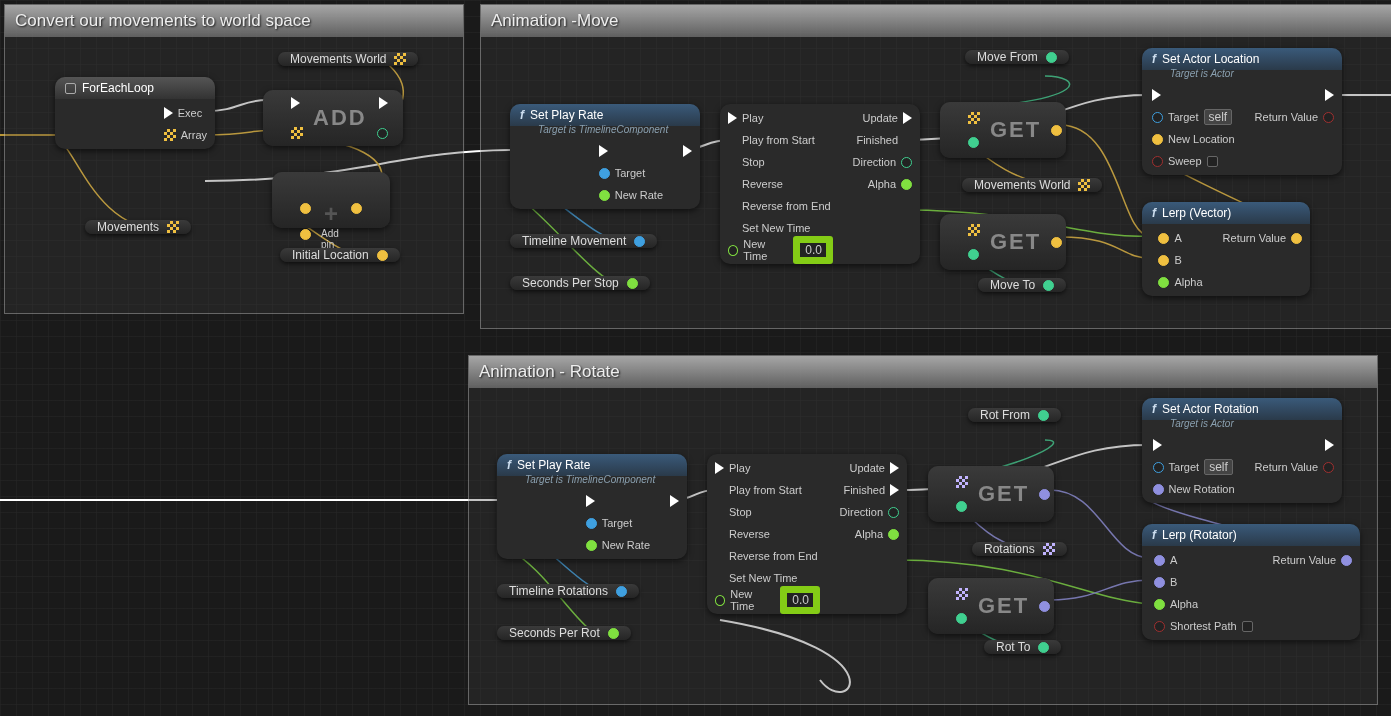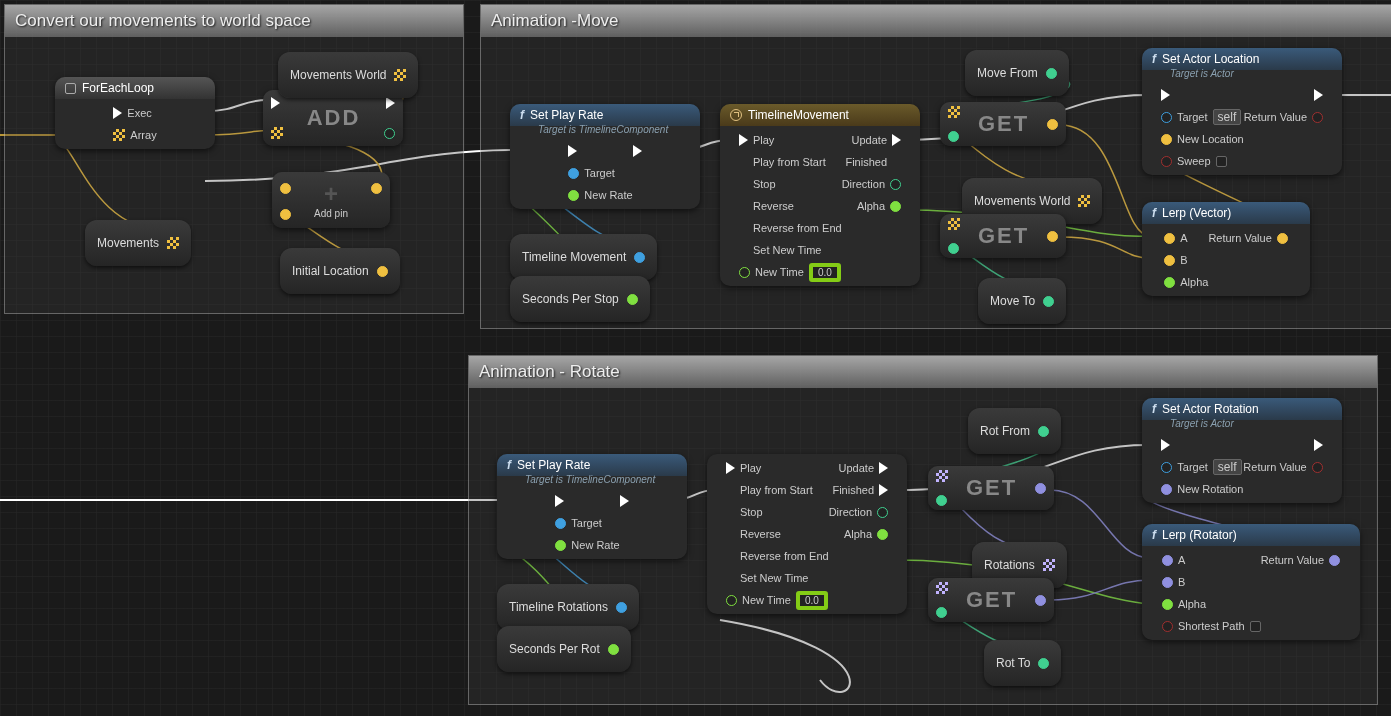--- a/index.html
+++ b/index.html
@@ -5,42 +5,42 @@
 *{margin:0;padding:0;box-sizing:border-box;font-family:'Segoe UI',Arial,sans-serif}
 body{background:#1a1a1a;background-image:linear-gradient(rgba(40,40,40,.5) 1px,transparent 1px),linear-gradient(90deg,rgba(40,40,40,.5) 1px,transparent 1px);background-size:16px 16px;width:1391px;height:716px;position:relative;overflow:hidden;color:#ccc;font-size:12px}
 .comment{position:absolute;border:1px solid rgba(255,255,255,.3);background:rgba(60,60,60,.3)}
 .comment-title{background:linear-gradient(180deg,rgba(180,180,180,.9),rgba(120,120,120,.7));padding:6px 10px;font-size:17px;font-weight:400;color:#eee;text-shadow:1px 1px 2px rgba(0,0,0,.8)}
 .node{position:absolute;background:#2a2a2a;border-radius:10px;box-shadow:0 2px 6px rgba(0,0,0,.6);overflow:hidden}
 .node-head{padding:4px 10px;font-size:12px;color:#fff;display:flex;align-items:center;gap:6px}
 .node-sub{font-size:10px;color:#8aa0b0;font-style:italic;padding:0 10px 2px 28px;margin-top:-2px}
 .fn .node-head{background:linear-gradient(180deg,#3a5a7a,#2a3a4a)}
 .tl .node-head{background:linear-gradient(180deg,#6a5a2a,#4a3a1a)}
 .mc .node-head{background:linear-gradient(180deg,#555,#333)}
-.node-body{padding:6px 8px;display:flex;justify-content:center;}
+.node-body{padding:6px 8px;display:flex;justify-content:flex-end;gap:20px}
 .col{display:flex;flex-direction:column;gap:6px}
 .col.r{align-items:flex-end}
 .pin{display:flex;align-items:center;gap:5px;height:16px}
 .pin.r{flex-direction:row-reverse}
 .p{width:11px;height:11px;border-radius:50%;border:1px solid;background:#222}
 .p.filled{background:currentColor}
 .exec{width:0;height:0;border-top:6px solid transparent;border-bottom:6px solid transparent;border-left:9px solid #fff}
 .exec.hollow{border-left-color:transparent;filter:drop-shadow(1px 0 0 #fff) drop-shadow(-1px 0 0 #fff) drop-shadow(0 1px 0 #fff) drop-shadow(0 -1px 0 #fff)}
 .c-obj{color:#3fa0e0}
 .c-vec{color:#f0c040}
 .c-int{color:#40d090}
 .c-float{color:#80e040}
 .c-bool{color:#a03030}
 .c-rot{color:#9090e0}
 .txt{color:#ccc;font-size:11px}
 .self{background:#444;border:1px solid #666;border-radius:2px;padding:0 4px;font-size:12px;color:#ccc}
-.numbox{background:#222;border:4px solid #84cc16;border-radius:3px;padding:0 5px;font-size:10px;color:#ccc;min-width:24px;text-align:center}
-.var{position:absolute;background:linear-gradient(180deg,#3a3a3a,#252525);border-radius:12px;padding:16px 12px;display:flex;align-items:center;gap:8px;box-shadow:0 2px 4px rgba(0,0,0,.6)}
+.numbox{background:#222;border:7px solid #84cc16;border-radius:3px;padding:0 5px;font-size:12px;color:#ccc;min-width:24px;text-align:center}
+.var{position:absolute;background:linear-gradient(180deg,#3a3a3a,#252525);border-radius:12px;padding:0 12px;display:flex;align-items:center;gap:8px;box-shadow:0 2px 4px rgba(0,0,0,.6)}
 .var .txt{font-size:12px;color:#ddd}
 .grid-ico{display:inline-block;width:12px;height:12px;background:conic-gradient(#f0c040 25%,transparent 0 50%,#f0c040 0 75%,transparent 0);background-size:6px 6px}
-.bignode{position:absolute;background:linear-gradient(180deg,#3a3a3a,#252525);border-radius:10px;padding:8px;display:flex;align-items:center;gap:10px;box-shadow:0 2px 6px rgba(0,0,0,.6)}
+.bignode{position:absolute;background:linear-gradient(180deg,#3a3a3a,#252525);border-radius:10px;padding:28px;display:flex;align-items:center;gap:10px;box-shadow:0 2px 6px rgba(0,0,0,.6)}
 .bignode .label{font-size:22px;font-weight:700;color:#888;letter-spacing:2px}
 .plus{font-size:24px;color:#555;font-weight:700}
 .cb{width:11px;height:11px;border:1px solid #666;background:#222;border-radius:2px}
 svg.wires{position:absolute;top:0;left:0;width:1391px;height:716px;pointer-events:none;z-index:0}
 .node,.var,.bignode,.comment{z-index:1}
 .icon-f{font-weight:700;font-style:italic;color:#cde}
 .icon-clock{width:12px;height:12px;border:1.5px solid #e0c080;border-radius:50%;position:relative}
 .icon-clock::after{content:'';position:absolute;width:4px;height:4px;border-top:1.5px solid #e0c080;border-right:1.5px solid #e0c080;top:2px;left:3px}
 .icon-macro{width:11px;height:11px;border:1.5px solid #aaa;border-radius:2px}
 </style>
@@ -195,24 +195,20 @@
 <div class="var" style="left:510px;top:234px">
     <span class="txt">Timeline Movement</span>
     <span class="p c-obj filled"></span>
   </div>
 <div class="var" style="left:510px;top:276px">
     <span class="txt">Seconds Per Stop</span>
     <span class="p c-float filled"></span>
   </div>
 
 <div class="node tl" style="left:720px;top:104px;width:200px">
- <div class="node-head">
-      <span class="icon-clock"></span>
-      <span>TimelineMovement</span>
-    </div>
  <div class="node-body">
   <div class="col">
    <div class="pin">
           <span class="exec"></span>
           <span class="txt">Play</span>
         </div>
    <div class="pin">
           <span class="exec hollow"></span>
           <span class="txt">Play from Start</span>
         </div>

